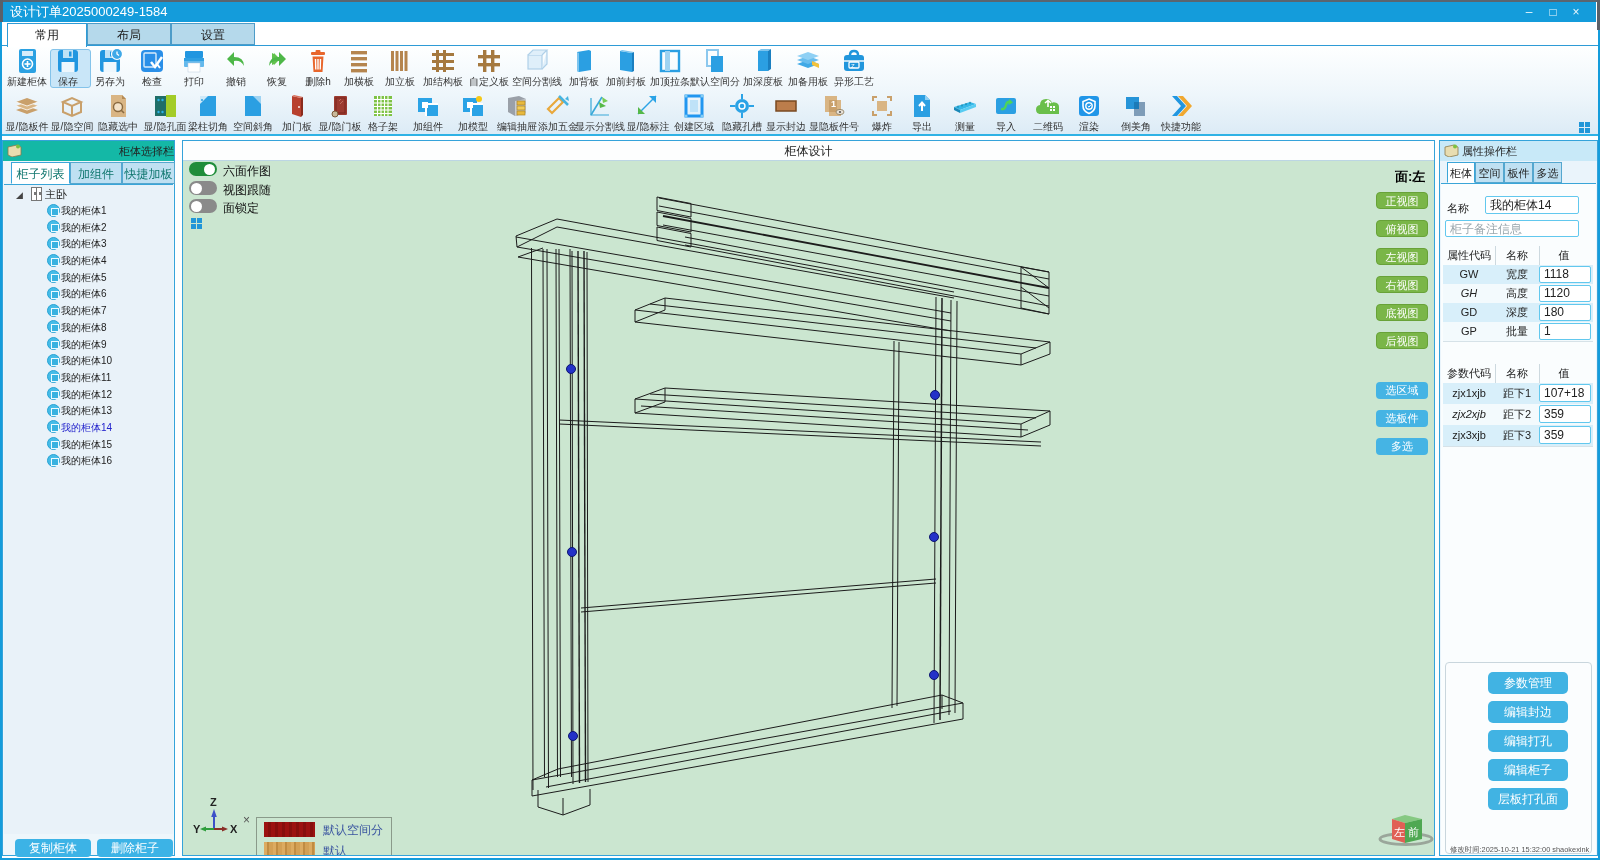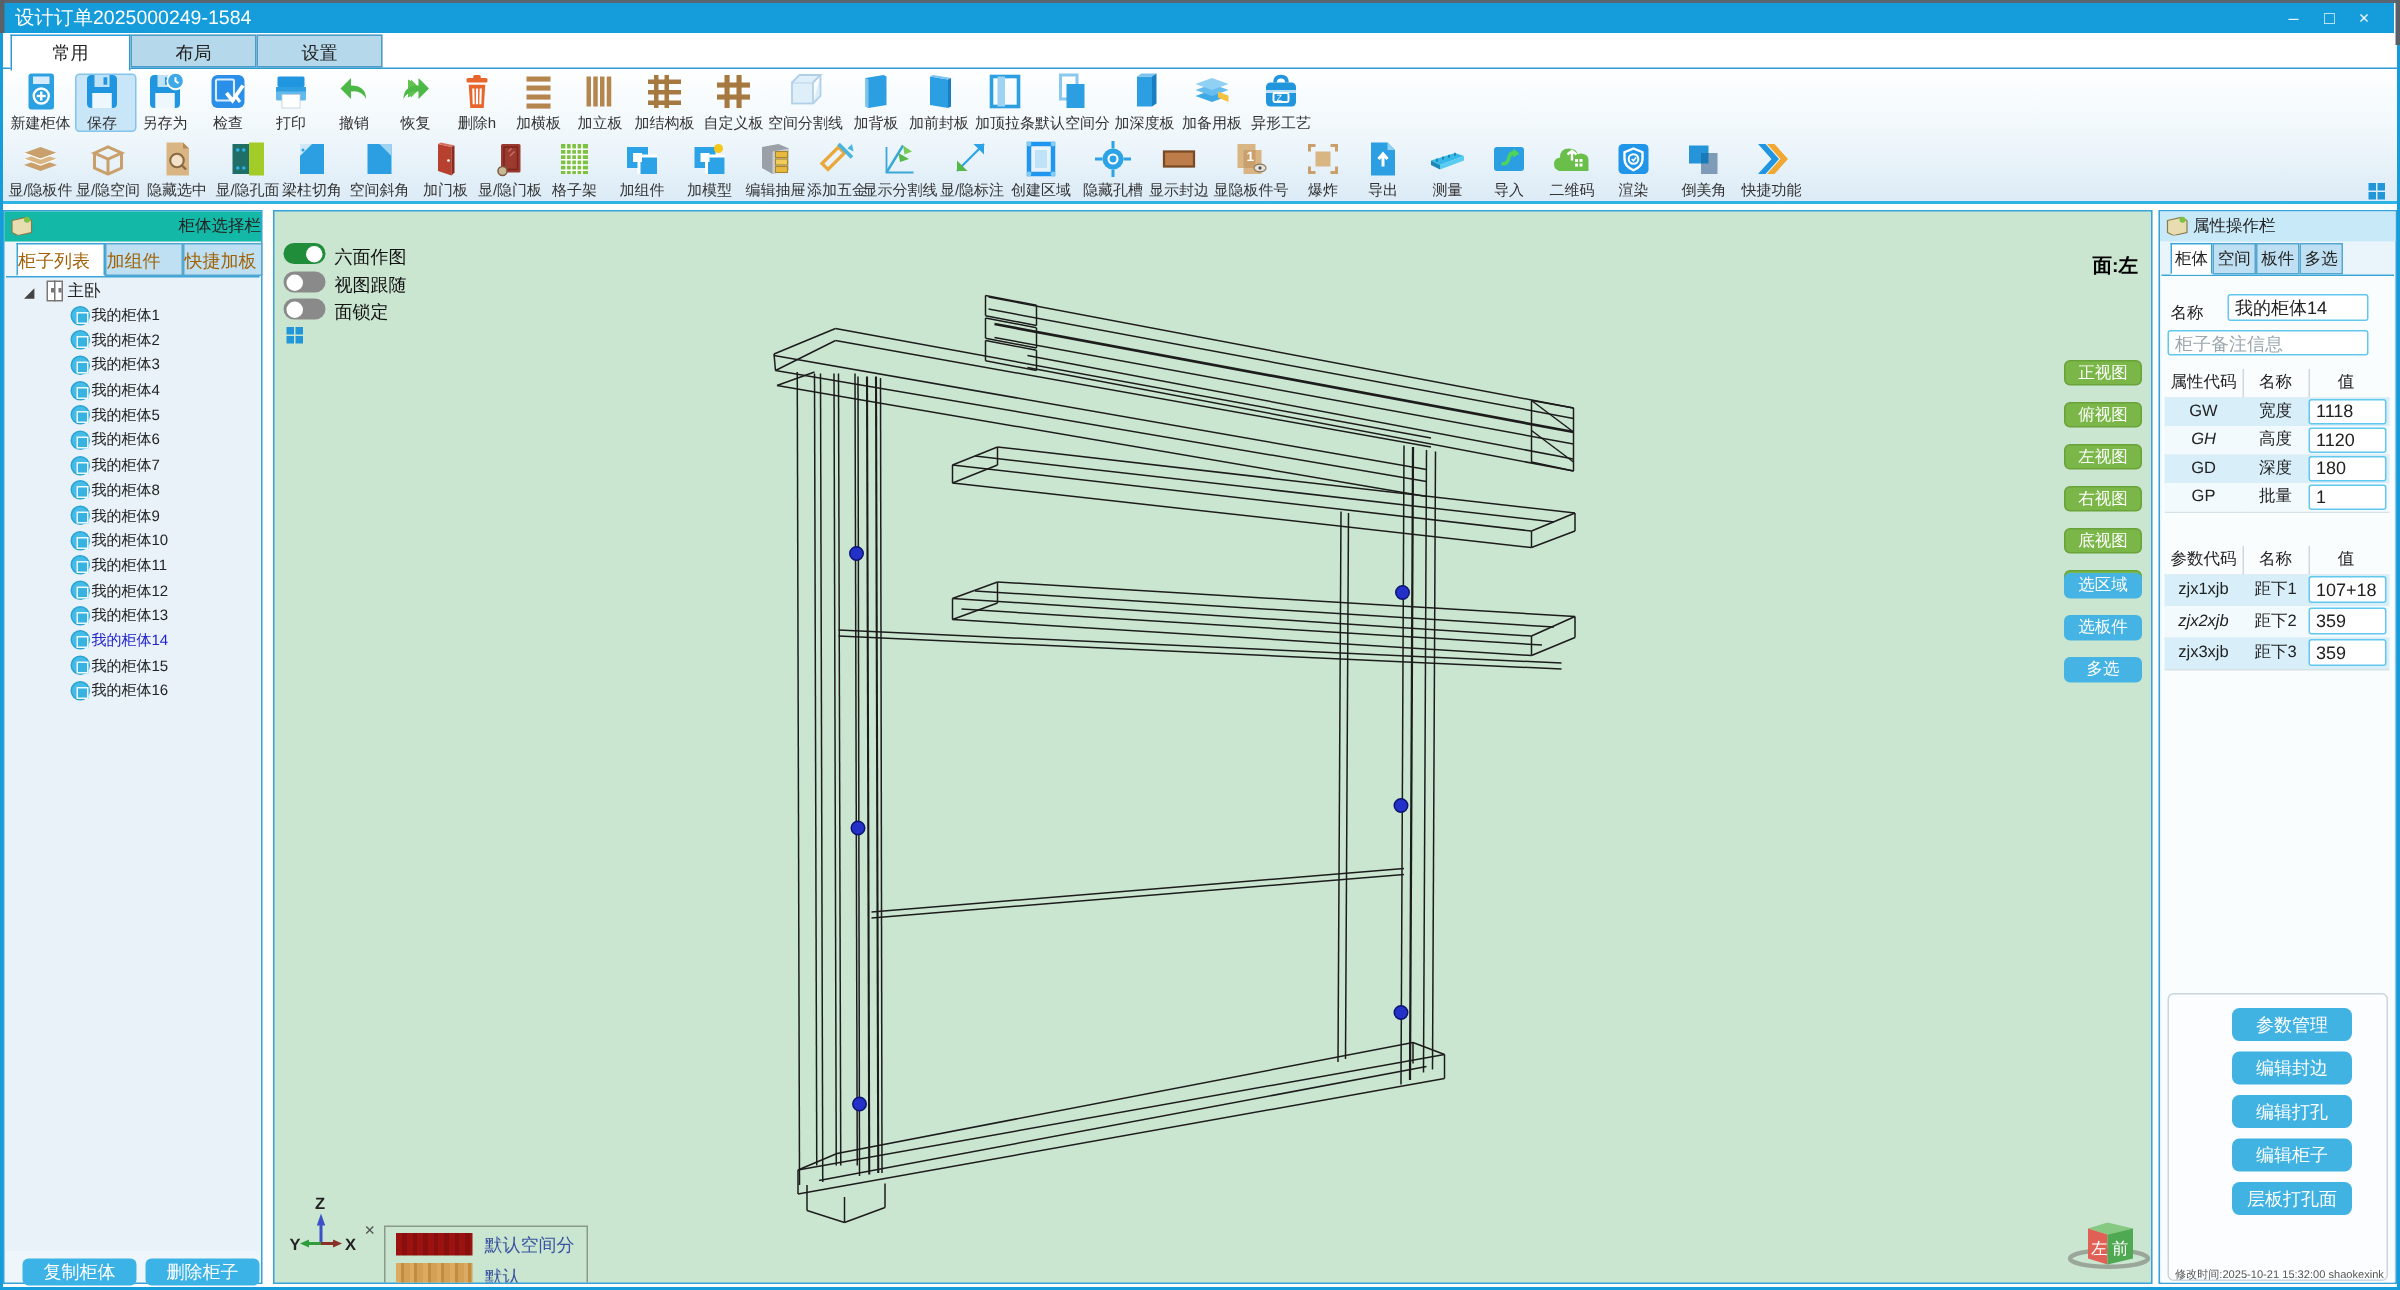--- a/index.html
+++ b/index.html
@@ -15,42 +15,42 @@
 .tab.off{background:#b5d9eb;border:1px solid #4d9cc8;}
 #toolbar{position:absolute;left:2px;top:45px;width:1596px;height:91px;background:linear-gradient(#feffff,#eef6fb 55%,#dcebf6);border-bottom:2px solid #2fb2e5;border-top:1px solid #2e9bd6;}
 .tbi{position:absolute;width:56px;text-align:center;}
 .tbi .lab{font-size:10px;color:#333;margin-top:1px;white-space:nowrap;}
 .tbi svg{display:block;margin:0 auto;}
 #saveHL{position:absolute;left:48px;top:3px;width:41px;height:39px;background:#c9e6f8;border:1px solid #84c3ea;border-radius:3px;}
 #main{position:absolute;left:2px;top:138px;width:1596px;height:720px;background:#fff;}
 
 #lp{position:absolute;left:0;top:2px;width:173px;height:716px;background:#eef6fb;border:1px solid #35a3da;}
 #lp .phead{position:absolute;left:0;top:0;width:100%;height:20px;background:#14b8a6;font-size:11px;color:#222;line-height:20px;padding-left:22px;text-align:right;}
-.ltab{position:absolute;top:21px;height:22px;font-size:12px;text-align:left;line-height:22px;color:#a16207;}
+.ltab{position:absolute;top:21px;height:22px;font-size:12px;text-align:center;line-height:22px;color:#0f766e;}
 .ltab.on{background:#fff;border:1px solid #3aa5d8;border-bottom:1px solid #fff;z-index:2;}
 .ltab.off{background:#bfe0f2;border:1px solid #55a7cf;}
 #tree{position:absolute;left:1px;top:43px;width:169px;height:650px;background:#e9f2f9;border-top:1px solid #3aa5d8;}
 .titem{position:relative;height:16.7px;font-size:10px;color:#222;line-height:17px;padding-left:57px;white-space:nowrap;}
 .titem .ci{position:absolute;left:43px;top:1.5px;width:13px;height:13px;border-radius:50%;background:#45bce8;border:1px solid #28a3d4;}
 .titem .ci:after{content:"";position:absolute;left:3px;top:3px;width:5.5px;height:6px;border:1px solid #eafaff;background:#38b2e0;}
 .titem.sel{color:#2222cc;}
 .titem.sel .hl{position:absolute;left:42px;top:0;width:64px;height:16px;background:#cfe7f8;border:1px dotted #7ab2d8;z-index:-1;}
 #lpbtns .b{position:absolute;width:76px;height:18px;background:#3cb3e6;border-radius:4px;color:#fff;font-size:12px;text-align:center;line-height:18px;}
 
 #cv{position:absolute;left:180px;top:2px;width:1253px;height:716px;background:#cbe6d0;border:1px solid #35a3da;overflow:hidden;}
 #cvhead{position:absolute;left:0;top:0;width:100%;height:20px;background:#fdfefe;border-bottom:1px solid #bcd6e4;font-size:12px;color:#222;text-align:center;line-height:20px;}
 .tgl{position:absolute;left:6px;width:28px;height:14px;border-radius:7px;}
 .tgl .k{position:absolute;top:1.5px;width:11px;height:11px;border-radius:50%;background:#fff;}
 .tgl.on{background:#1f8d3a;}
 .tgl.on .k{right:2px;}
 .tgl.off{background:#8a8a8a;}
 .tgl.off .k{left:2px;}
 .tgllab{position:absolute;left:40px;font-size:12px;color:#111;}
 .vbtn{position:absolute;left:1193px;width:52px;height:17px;border-radius:4px;color:#fff;font-size:11px;text-align:center;line-height:17px;}
-.vbtn.g{background:#7ab648;border:1px solid #68a238;margin-top:48px;}
+.vbtn.g{background:#7ab648;border:1px solid #68a238;}
 .vbtn.c{background:#45b4e4;}
 #facelab{position:absolute;left:1212px;top:27px;font-size:13px;font-weight:bold;color:#000;}
 
 #rp{position:absolute;left:1437px;top:2px;width:159px;height:716px;background:#eaf4fb;border:1px solid #35a3da;}
 #rp .phead{position:absolute;left:0;top:0;width:100%;height:20px;background:#c8e9f8;font-size:11px;color:#222;line-height:20px;padding-left:22px;}
 .rtab{position:absolute;top:21px;height:21px;font-size:11px;text-align:center;line-height:21px;color:#222;}
 .rtab.on{background:#fff;border:1px solid #3aa5d8;border-bottom:1px solid #fff;z-index:2;}
 .rtab.off{background:#bfe0f2;border:1px solid #55a7cf;}
 #rbody{position:absolute;left:1px;top:42px;width:155px;height:672px;background:#fafdfe;border-top:1px solid #3aa5d8;font-size:11px;color:#222;}
 .inp{position:absolute;background:#fff;border:1px solid #62c8ee;border-radius:2px;font-size:12px;color:#222;line-height:16px;padding-left:4px;}
@@ -564,20 +564,21 @@
 <div class="titem sel"><span class="hl"></span><span class="ci"></span>我的柜体14</div>
 <div class="titem"><span class="ci"></span>我的柜体15</div>
 <div class="titem"><span class="ci"></span>我的柜体16</div>
       </div>
     <div id="lpbtns">
       <div class="b" style="left:12px;top:698px;">复制柜体</div>
       <div class="b" style="left:94px;top:698px;">删除柜子</div>
     </div>
   </div>
   <div id="cv">
+    <div id="cvhead">柜体设计</div>
     <svg style="position:absolute;left:0;top:0;" width="1251" height="714" viewBox="0 0 1251 714">
         <line x1="348.5" y1="107" x2="350" y2="649" stroke="#1c1c1c" stroke-width="1"></line>
         <line x1="364" y1="108" x2="365.5" y2="647" stroke="#1c1c1c" stroke-width="1"></line>
         <line x1="389" y1="110" x2="390" y2="643" stroke="#1c1c1c" stroke-width="1"></line>
         <line x1="404" y1="111" x2="405" y2="641" stroke="#1c1c1c" stroke-width="1"></line>
         <line x1="395" y1="110" x2="396.5" y2="642" stroke="#1c1c1c" stroke-width="1.4"></line>
         <line x1="401" y1="110" x2="402.5" y2="641" stroke="#1c1c1c" stroke-width="1.4"></line>
         <line x1="360" y1="108" x2="361.5" y2="636" stroke="#1c1c1c" stroke-width="1"></line>
         <line x1="373" y1="108" x2="374.5" y2="636" stroke="#1c1c1c" stroke-width="1"></line>
         <line x1="376" y1="108" x2="377.5" y2="636" stroke="#1c1c1c" stroke-width="1"></line>

